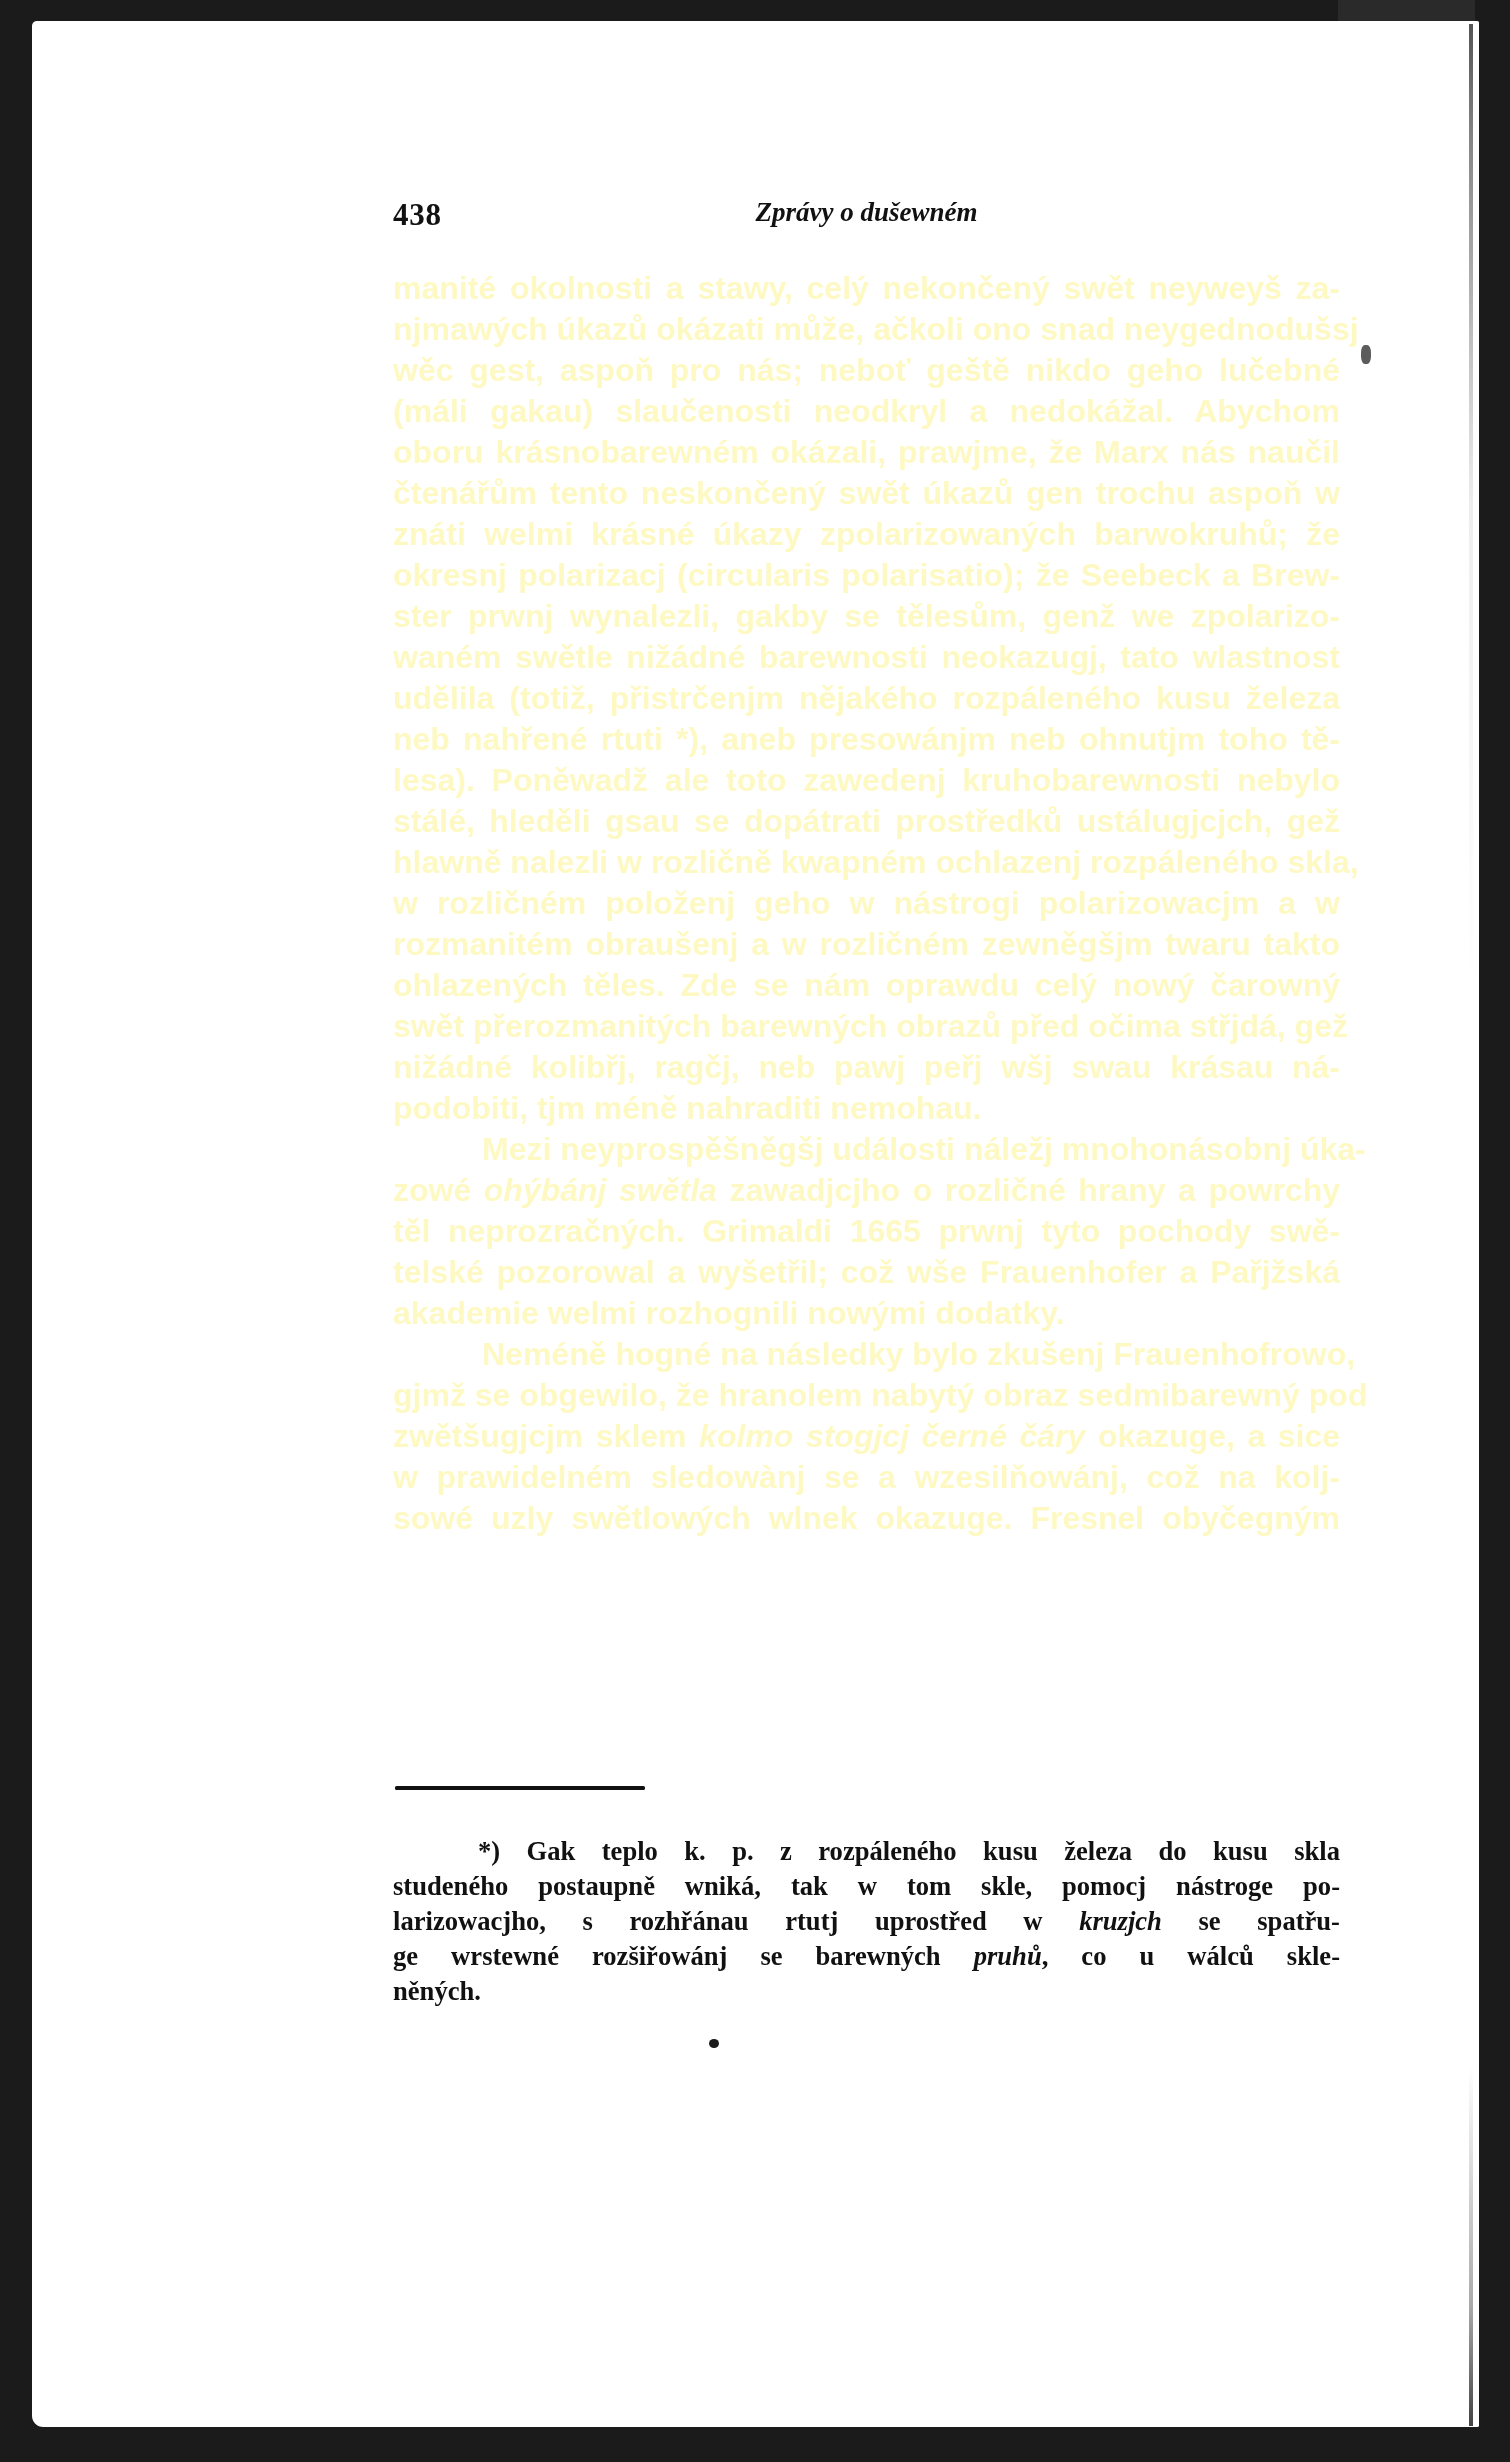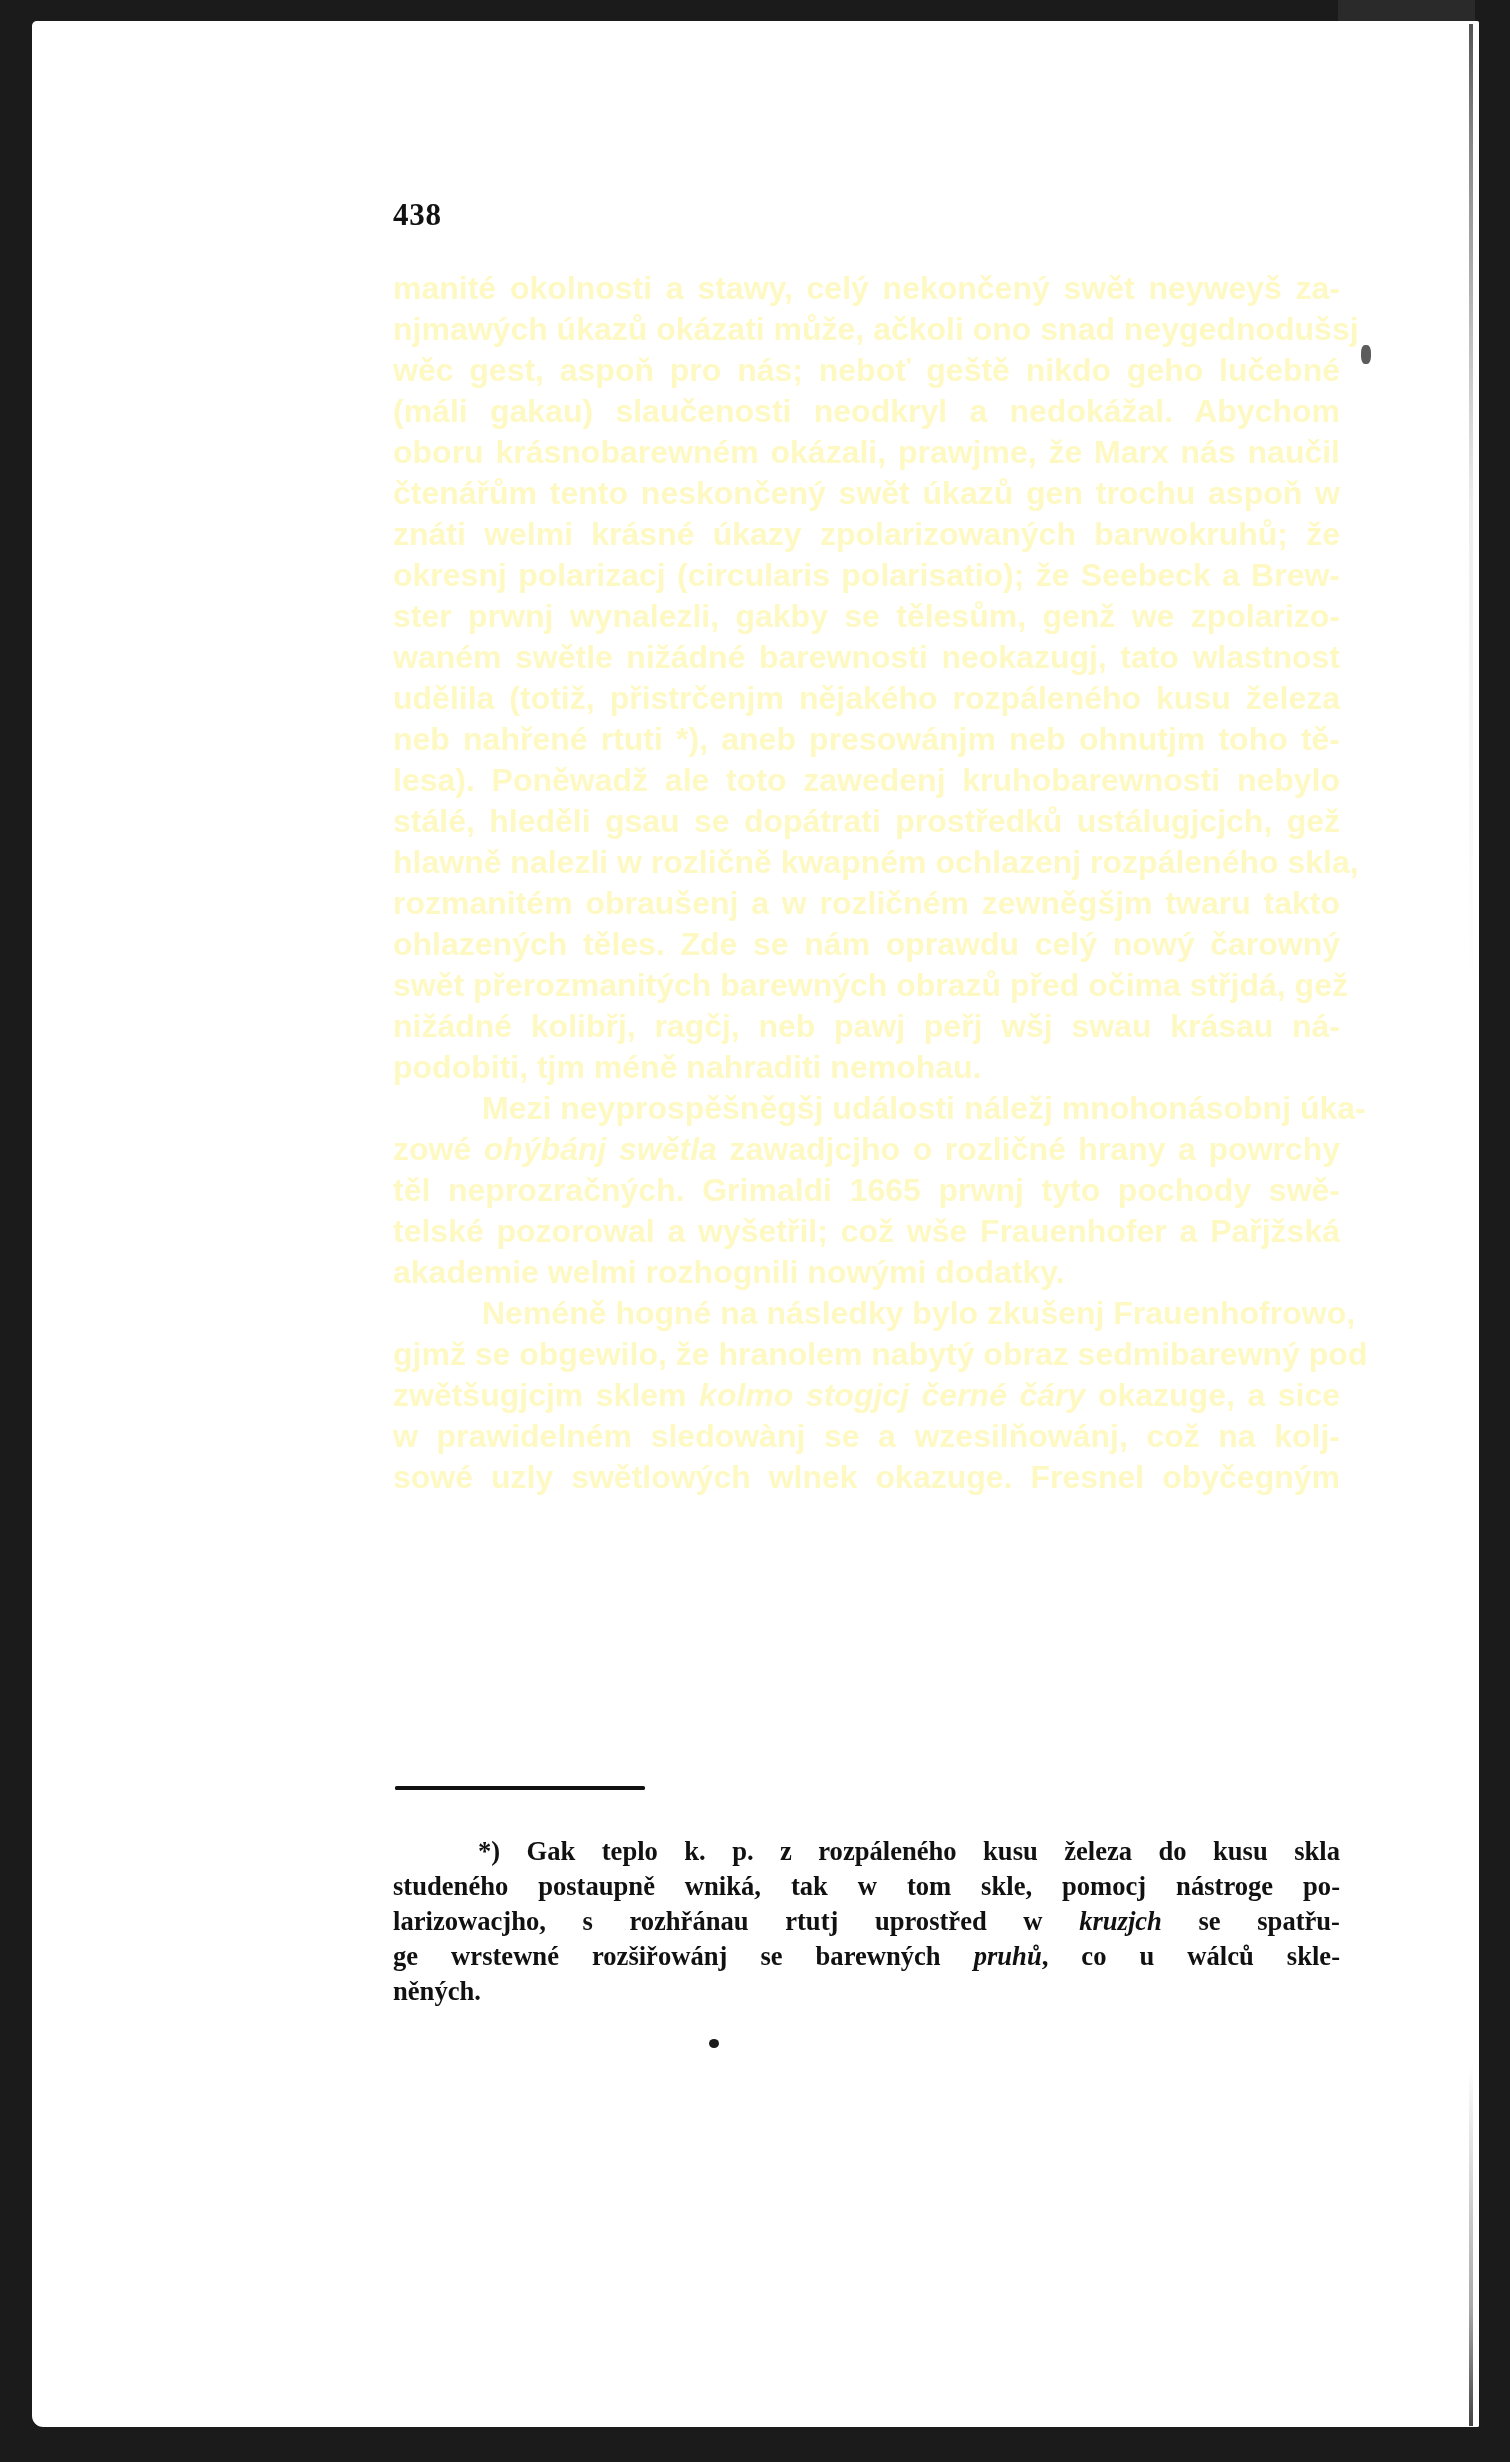--- a/index.html
+++ b/index.html
@@ -149,39 +149,41 @@
 <body>
 
 <div class="scan-frame"></div>
 <div class="top-tab"></div>
 
 <div class="page"></div>
 <div class="page-edge-right"></div>
 
 <div class="header">
   <span class="page-number">438</span>
+  <span class="running-head">Zprávy o dušewném</span>
 </div>
 
 <div class="body-text">
 
   <span class="line">manité okolnosti a stawy, celý nekončený swět neyweyš za-</span>
   <span class="line">njmawých úkazů okázati může, ačkoli ono snad neygednodušsj</span>
   <span class="line">wěc gest, aspoň pro nás; neboť geště nikdo geho lučebné</span>
   <span class="line">(máli gakau) slaučenosti neodkryl a nedokážal. Abychom</span>
   <span class="line">oboru krásnobarewném okázali, prawjme, že Marx nás naučil</span>
   <span class="line">čtenářům tento neskončený swět úkazů gen trochu aspoň w</span>
   <span class="line">znáti welmi krásné úkazy zpolarizowaných barwokruhů; že</span>
   <span class="line">okresnj polarizacj (circularis polarisatio); že Seebeck a Brew-</span>
   <span class="line">ster prwnj wynalezli, gakby se tělesům, genž we zpolarizo-</span>
   <span class="line">waném swětle nižádné barewnosti neokazugj, tato wlastnost</span>
   <span class="line">udělila (totiž, přistrčenjm nějakého rozpáleného kusu železa</span>
   <span class="line">neb nahřené rtuti *), aneb presowánjm neb ohnutjm toho tě-</span>
   <span class="line">lesa). Poněwadž ale toto zawedenj kruhobarewnosti nebylo</span>
   <span class="line">stálé, hleděli gsau se dopátrati prostředků ustálugjcjch, gež</span>
   <span class="line">hlawně nalezli w rozličně kwapném ochlazenj rozpáleného skla,</span>
+  <span class="line">w rozličném položenj geho w nástrogi polarizowacjm a w</span>
   <span class="line">rozmanitém obraušenj a w rozličném zewněgšjm twaru takto</span>
   <span class="line">ohlazených těles. Zde se nám oprawdu celý nowý čarowný</span>
   <span class="line">swět přerozmanitých barewných obrazů před očima střjdá, gež</span>
   <span class="line">nižádné kolibřj, ragčj, neb pawj peřj wšj swau krásau ná-</span>
   <span class="line last">podobiti, tjm méně nahraditi nemohau.</span>
 
   <span class="line indent">Mezi neyprospěšněgšj události náležj mnohonásobnj úka-</span>
   <span class="line"><span>zowé </span><span class="it">ohýbánj swětla</span><span> zawadjcjho o rozličné hrany a powrchy</span></span>
   <span class="line">těl neprozračných. Grimaldi 1665 prwnj tyto pochody swě-</span>
   <span class="line">telské pozorowal a wyšetřil; což wše Frauenhofer a Pařjžská</span>

